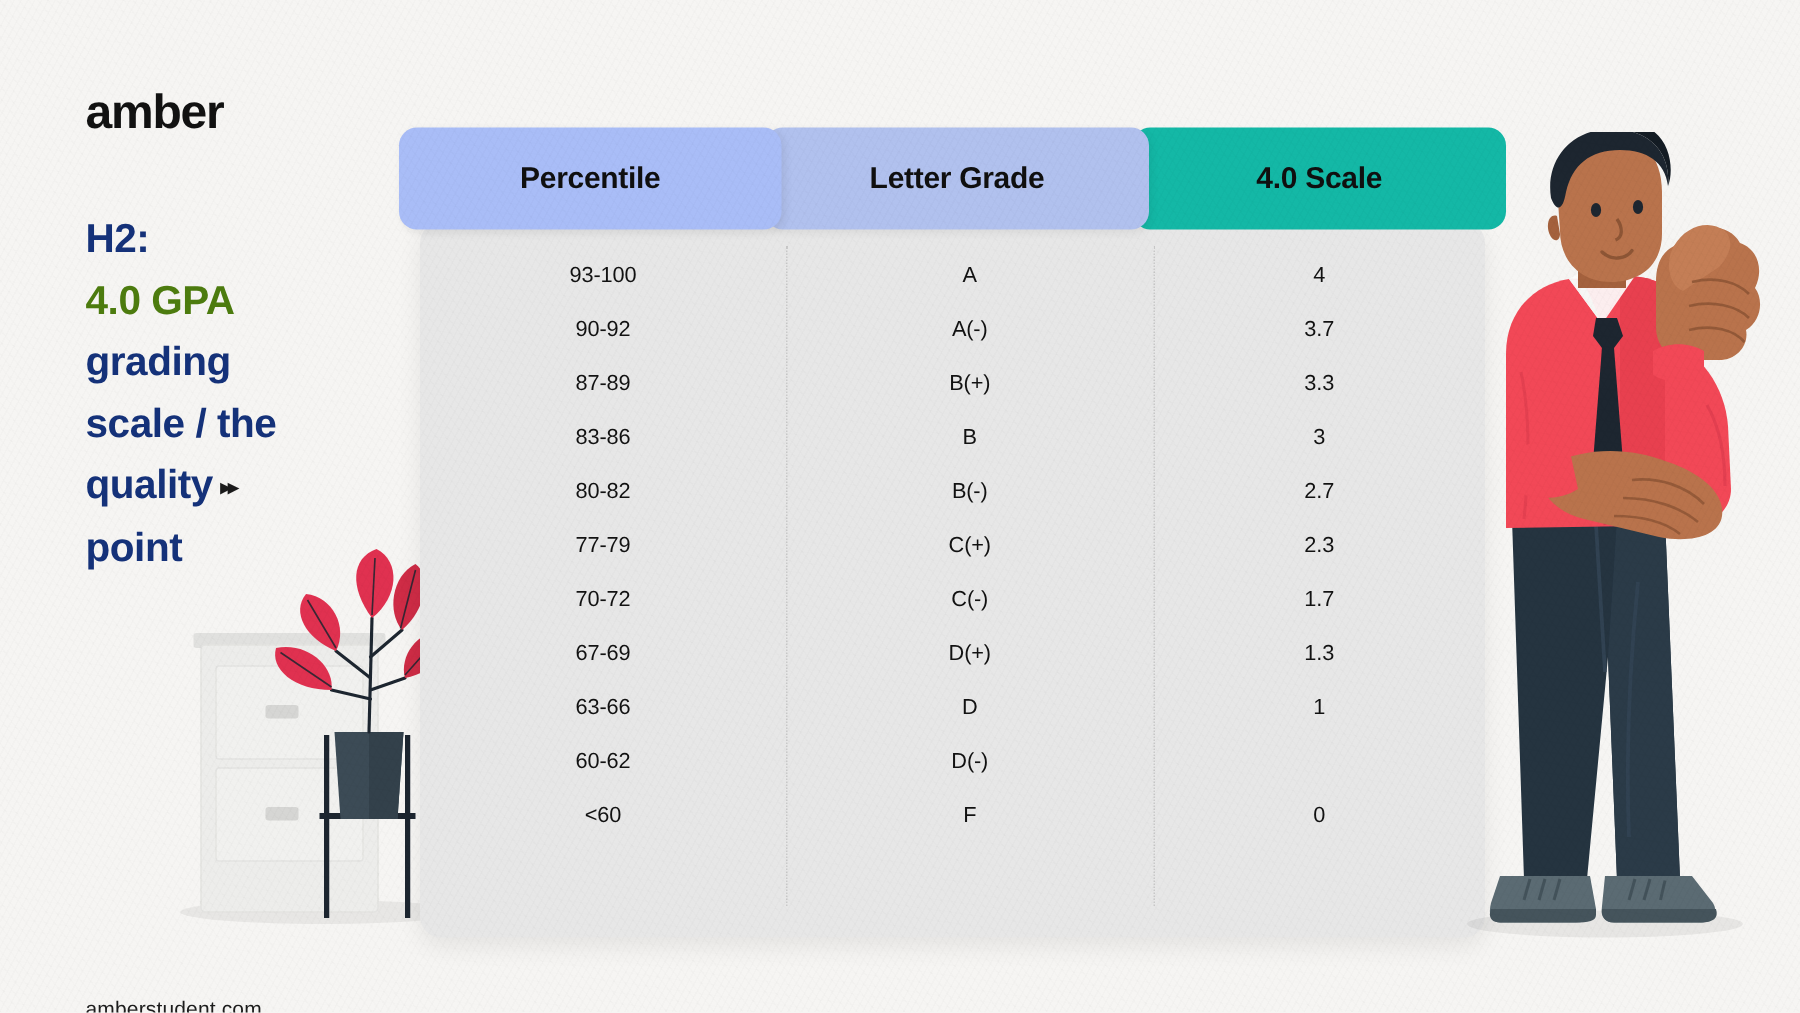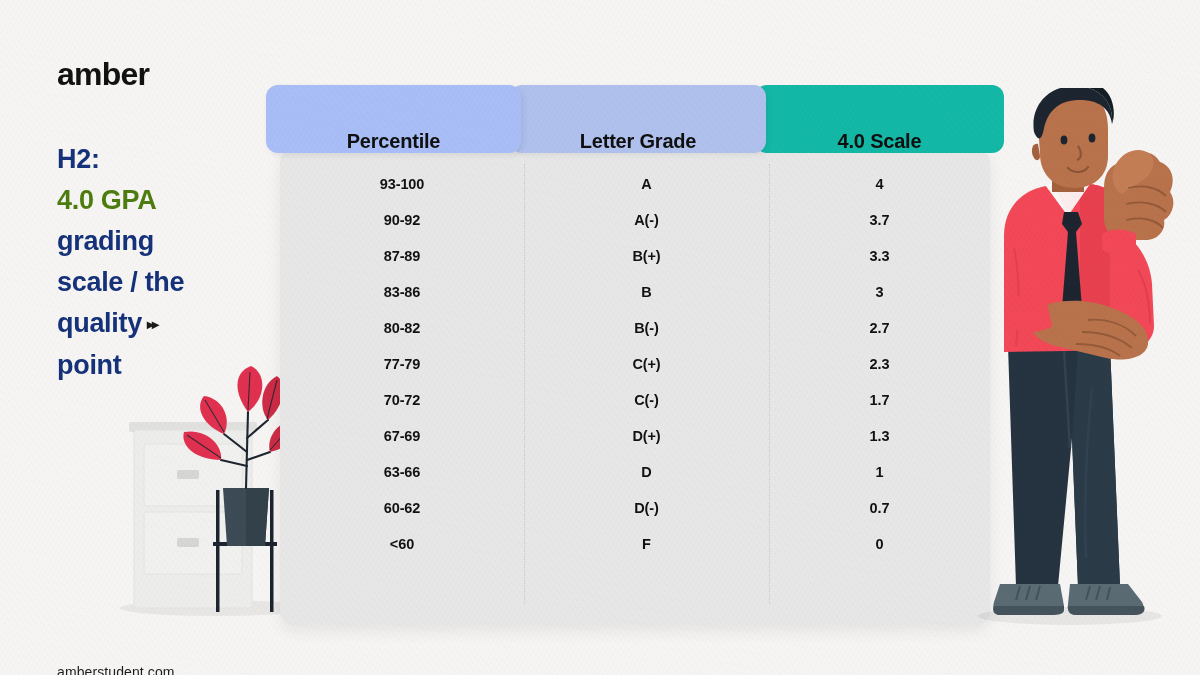--- a/index.html
+++ b/index.html
@@ -105,21 +105,21 @@
     position: absolute;
     left: 0; top: 0;
     width: 738px; height: 68px;
     display: flex;
   }
 
   .head-tab {
     position: relative;
     height: 68px;
     display: flex;
-    align-items: flex-end;
+    align-items: center;
     justify-content: center;
     font-size: 20px;
     font-weight: 700;
     color: #101010;
     letter-spacing: -0.2px;
   }
   .head-tab-0 {
     width: 255px;
     background: #a9bdf7;
     border-radius: 12px;
@@ -150,21 +150,21 @@
     padding-top: 18px;
   }
 
   .t-row {
     display: flex;
     height: 36px;
     align-items: center;
   }
   .t-cell {
     font-size: 14.5px;
-    font-weight: 700;
+    font-weight: 400;
     color: #121212;
     text-align: center;
     letter-spacing: -0.1px;
   }
   .c-pct   { width: 244px; }
   .c-letter{ width: 245px; }
   .c-scale { width: 221px; }
 
   .divider {
     position: absolute;
@@ -302,21 +302,20 @@
             <div class="t-cell c-scale">1.3</div>
           </div>
           <div class="t-row">
             <div class="t-cell c-pct">63-66</div>
             <div class="t-cell c-letter">D</div>
             <div class="t-cell c-scale">1</div>
           </div>
           <div class="t-row">
             <div class="t-cell c-pct">60-62</div>
             <div class="t-cell c-letter">D(-)</div>
-            <div class="t-cell c-scale">0.7</div>
           </div>
           <div class="t-row">
             <div class="t-cell c-pct">&lt;60</div>
             <div class="t-cell c-letter">F</div>
             <div class="t-cell c-scale">0</div>
           </div>
         </div>
     </div>
   </div>
 

